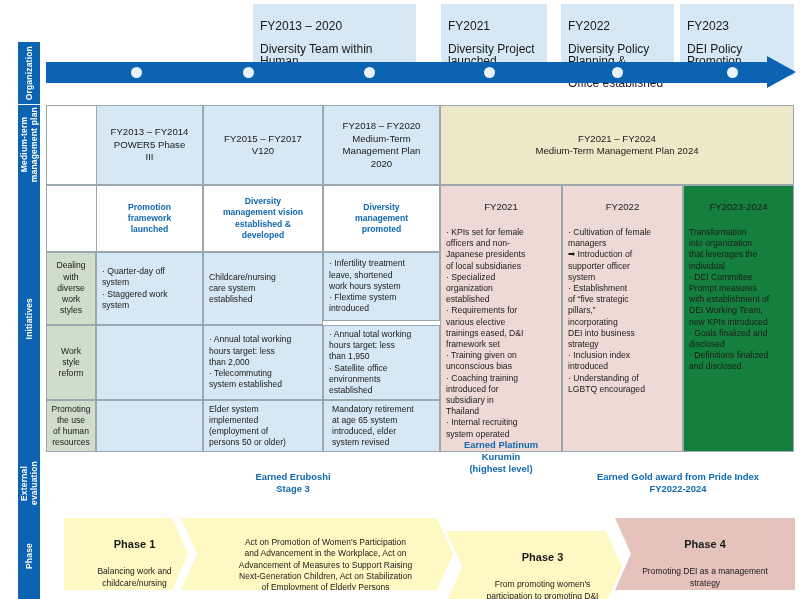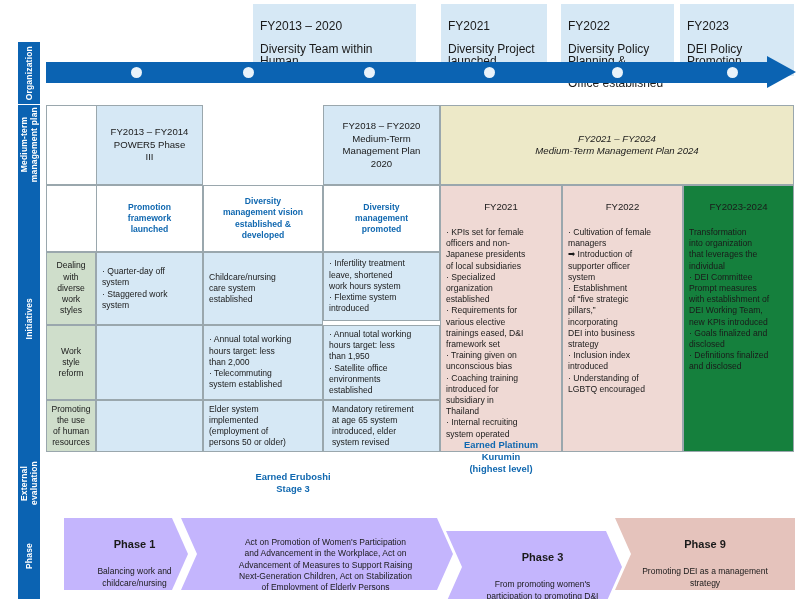--- a/index.html
+++ b/index.html
@@ -58,21 +58,21 @@
     position:absolute;box-sizing:border-box;
     border:1px solid #9aa7ad;
     font-size:8.6px;line-height:11.2px;
     padding:4px 5px;
     white-space:pre-line;
     overflow:hidden;
   }
   .blue{background:#D6E8F5;}
   .white{background:#ffffff;}
   .green{background:#CFDECB;}
-  .cream{background:#EDE9C8;font-style:italic;}
+  .cream{background:#EDE9C8;}
   .pink{background:#EFD9D4;}
   .pink2{background:#15803d;}
   .ctr{text-align:center;}
   .mid{display:flex;align-items:center;justify-content:center;}
   .midl{display:flex;align-items:center;}
   .bluetxt{color:#1068B0;font-weight:bold;}
   .hdr{font-size:9.6px;line-height:12.5px;}
 
   
   .eval{
@@ -81,21 +81,21 @@
     white-space:pre-line;
   }
 
   
   .ph{
     position:absolute;height:72px;box-sizing:border-box;
     font-size:8.5px;line-height:11.2px;text-align:center;
     padding-top:8px;
     white-space:pre-line;
   }
-  .ph-cream{background:#c4b5fd;padding-left:17px;}
+  .ph-cream{background:#fef9c3;padding-left:17px;}
   .ph-pink{background:#E5C3BC;}
   .ph-chev{clip-path:polygon(0 0, calc(100% - 16px) 0, 100% 50%, calc(100% - 16px) 100%, 0 100%);}
   .ph-chev-both{clip-path:polygon(0 0, calc(100% - 16px) 0, 100% 50%, calc(100% - 16px) 100%, 0 100%, 16px 50%);}
   .ph-flat-in{clip-path:polygon(0 0, 100% 0, 100% 100%, 0 100%, 16px 50%);}
   .ph-title{font-size:11px;font-weight:bold;line-height:14px;display:block;margin-bottom:4px;}
 </style>
 </head>
 <body>
 
 <div id="root">
@@ -143,20 +143,22 @@
     <span>Medium-term
 management plan</span>
   </div>
 
   <div class="cell white" style="left:46px;top:105px;width:150px;height:80px;"></div>
 
   <div class="cell blue ctr mid hdr" style="left:96px;top:105px;width:107px;height:80px;">FY2013 – FY2014
 POWER5 Phase
 III</div>
 
+  <div class="cell blue ctr mid hdr" style="left:203px;top:105px;width:120px;height:80px;">FY2015 – FY2017
+V120</div>
 
   <div class="cell blue ctr mid hdr" style="left:323px;top:105px;width:117px;height:80px;">FY2018 – FY2020
 Medium-Term
 Management Plan
 2020</div>
 
   <div class="cell cream ctr mid hdr" style="left:440px;top:105px;width:354px;height:80px;">FY2021 – FY2024
 Medium-Term Management Plan 2024</div>
 
   <div class="vlabel" style="top:185px;height:267px;">
@@ -289,20 +291,22 @@
 evaluation</span>
   </div>
 
   <div class="eval" style="left:203px;top:471px;width:180px;">Earned Eruboshi
 Stage 3</div>
 
   <div class="eval" style="left:440px;top:439px;width:122px;">Earned Platinum
 Kurumin
 (highest level)</div>
 
+  <div class="eval" style="left:562px;top:471px;width:232px;">Earned Gold award from Pride Index
+FY2022-2024</div>
 
   <div class="vlabel" style="top:514px;height:85px;">
     <span>Phase</span>
   </div>
 
   <div class="ph ph-cream ph-chev" style="left:64px;top:518px;width:124px;">
     <span class="ph-title">Phase 1</span>
     <span>Balancing work and
 childcare/nursing
 care</span>
@@ -316,18 +320,18 @@
 of Employment of Elderly Persons</span>
   </div>
 
   <div class="ph ph-cream ph-chev-both" style="left:446px;top:518px;width:176px;margin-top:13px;">
     <span class="ph-title">Phase 3</span>
     <span>From promoting women's
 participation to promoting D&amp;I</span>
   </div>
 
   <div class="ph ph-pink ph-flat-in" style="left:615px;top:518px;width:180px;">
-    <span class="ph-title">Phase 9</span>
+    <span class="ph-title">Phase 4</span>
     <span>Promoting DEI as a management
 strategy</span>
   </div>
 
 </div>
 
 </body></html>

